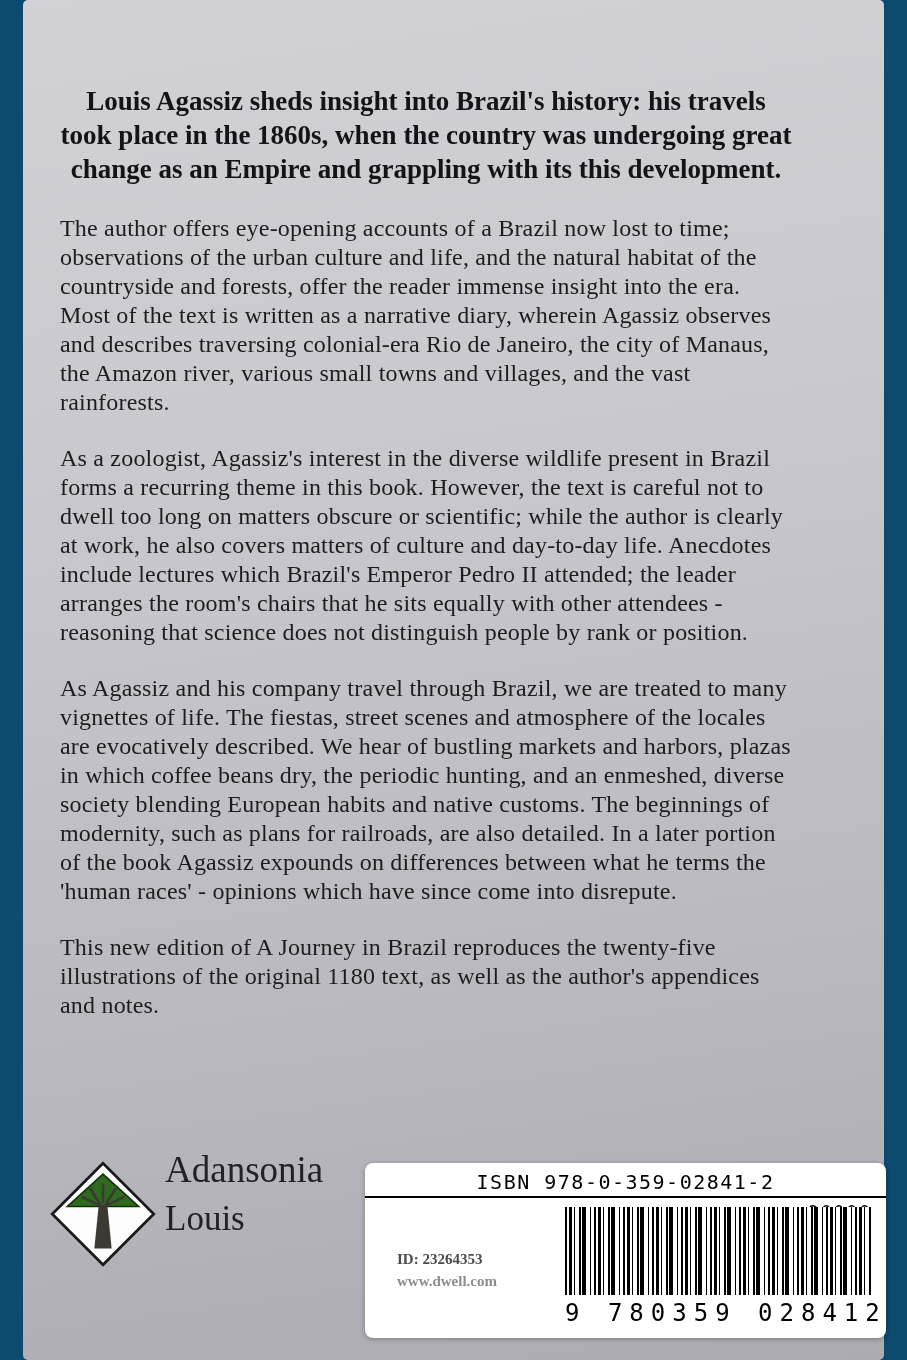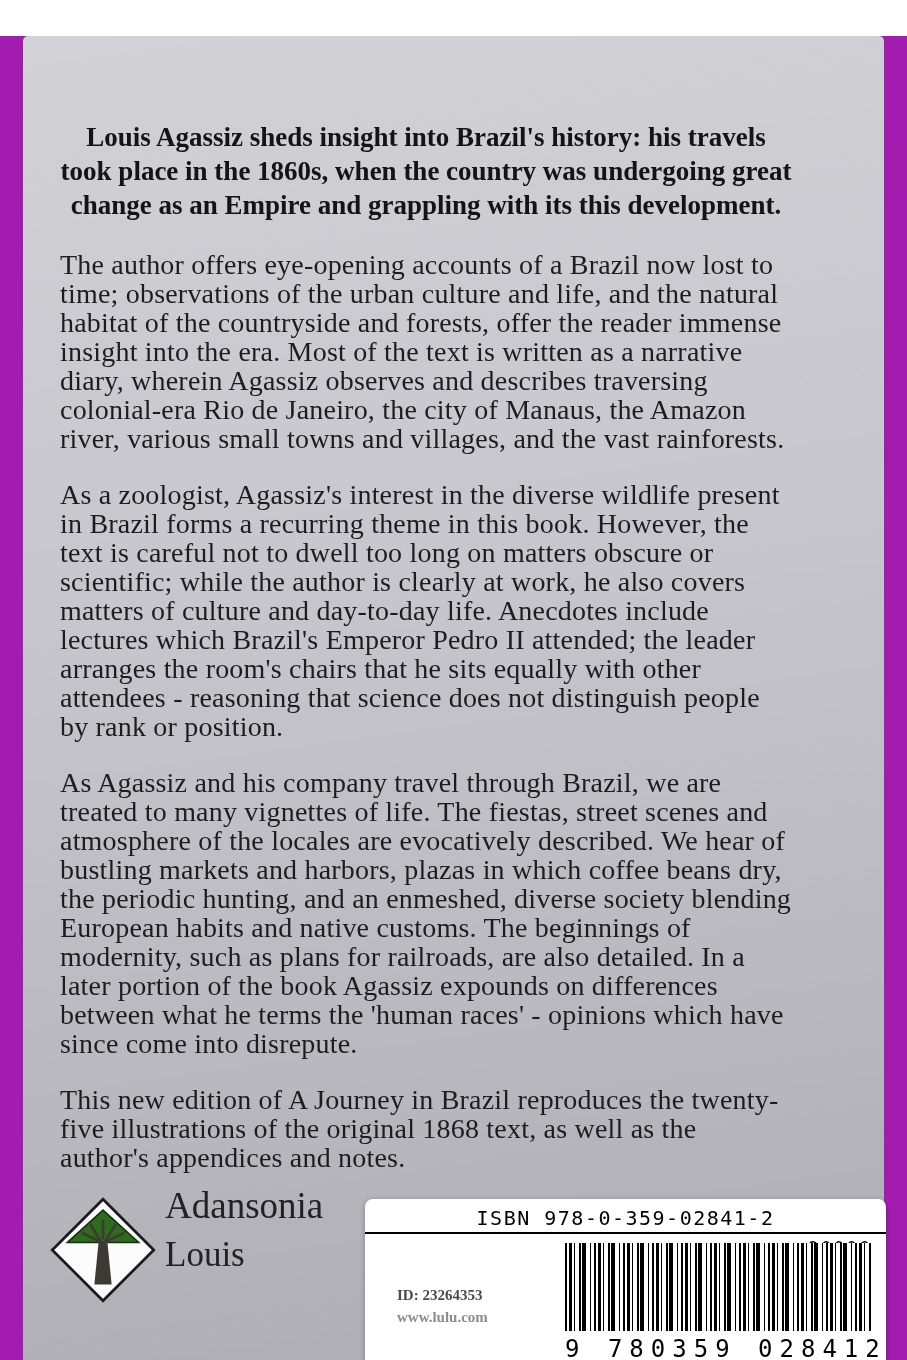--- a/index.html
+++ b/index.html
@@ -3,21 +3,21 @@
 <meta charset="utf-8">
 <style>
   * { margin: 0; padding: 0; box-sizing: border-box; }
   html, body { background: #ffffff; }
   body {
     width: 907px; height: 1360px;
     font-family: "Liberation Serif", "DejaVu Serif", serif;
     position: relative;
     overflow: hidden;
   }
-  .page { position: absolute; inset: 0; background: #a21caf; margin-top: 36px; }
+  .page { position: absolute; inset: 0; background: #0c4a6e; }
 
   
   .cover {
     position: absolute;
     left: 23px; top: 0; width: 861px; height: 1360px;
     background: linear-gradient(172deg, #d2d1d6 0%, #c7c6cc 40%, #b8b7bd 75%, #acabb2 100%);
     border-radius: 5px;
     color: #1d1d20;
   }
 
@@ -27,21 +27,21 @@
     padding-top: 84px;
     text-align: center;
     font-weight: bold;
     font-size: 27px;
     line-height: 1.26;
     color: #141417;
     margin-bottom: 28px;
   }
 
   .para {
-    font-size: 28px;
+    font-size: 24px;
     line-height: 29px;
     letter-spacing: 0.2px;
     color: #1d1d20;
     margin-bottom: 27px;
     text-align: left;
   }
 
   
   .logo {
     position: absolute;
@@ -119,21 +119,21 @@
 
     <div class="text-col">
       <div class="headline">Louis Agassiz sheds insight into Brazil's history: his travels took place in the 1860s, when the country was undergoing great change as an Empire and grappling with its this development.</div>
 
       <div class="para">The author offers eye-opening accounts of a Brazil now lost to time; observations of the urban culture and life, and the natural habitat of the countryside and forests, offer the reader immense insight into the era. Most of the text is written as a narrative diary, wherein Agassiz observes and describes traversing colonial-era Rio de Janeiro, the city of Manaus, the Amazon river, various small towns and villages, and the vast rainforests.</div>
 
       <div class="para">As a zoologist, Agassiz's interest in the diverse wildlife present in Brazil forms a recurring theme in this book. However, the text is careful not to dwell too long on matters obscure or scientific; while the author is clearly at work, he also covers matters of culture and day-to-day life. Anecdotes include lectures which Brazil's Emperor Pedro II attended; the leader arranges the room's chairs that he sits equally with other attendees - reasoning that science does not distinguish people by rank or position.</div>
 
       <div class="para">As Agassiz and his company travel through Brazil, we are treated to many vignettes of life. The fiestas, street scenes and atmosphere of the locales are evocatively described. We hear of bustling markets and harbors, plazas in which coffee beans dry, the periodic hunting, and an enmeshed, diverse society blending European habits and native customs. The beginnings of modernity, such as plans for railroads, are also detailed. In a later portion of the book Agassiz expounds on differences between what he terms the 'human races' - opinions which have since come into disrepute.</div>
 
-      <div class="para">This new edition of A Journey in Brazil reproduces the twenty-five illustrations of the original 1868 text, as well as the author's appendices and notes.</div>
+      <div class="para">This new edition of A Journey in Brazil reproduces the twenty-five illustrations of the original 1180 text, as well as the author's appendices and notes.</div>
     </div>
 
     <svg class="logo" viewBox="0 0 100 100">
       <polygon points="50,3 97,50 50,97 3,50" fill="#fcfcfc" stroke="#1a1a1a" stroke-width="2.5"></polygon>
       <polygon points="50,13 83,43 17,43" fill="#2e6b1e" stroke="#143208" stroke-width="1.5"></polygon>
       <path d="M46,42 L42,82 L58,82 L54,42 Z" fill="#3c3a32"></path>
       <path d="M48,42 L38,26 M50,40 L50,22 M52,42 L62,26 M47,42 L30,34 M53,42 L70,34" stroke="#3c3a32" stroke-width="2.5" fill="none"></path>
     </svg>
 
     <div class="publisher">
@@ -141,19 +141,19 @@
       <div class="l2">Louis</div>
     </div>
 
     <div class="barcode-box">
       <div class="isbn-line">ISBN 978-0-359-02841-2</div>
       <div class="isbn-rule"></div>
       <div class="price-code">90000</div>
       <div class="bars"></div>
       <div class="id-block">
         <div class="idline">ID: 23264353</div>
-        <div class="site">www.lulu.com</div>
+        <div class="site">www.dwell.com</div>
       </div>
       <div class="ean">9 780359 028412</div>
     </div>
 
   </div>
 </div>
 
 </body></html>

